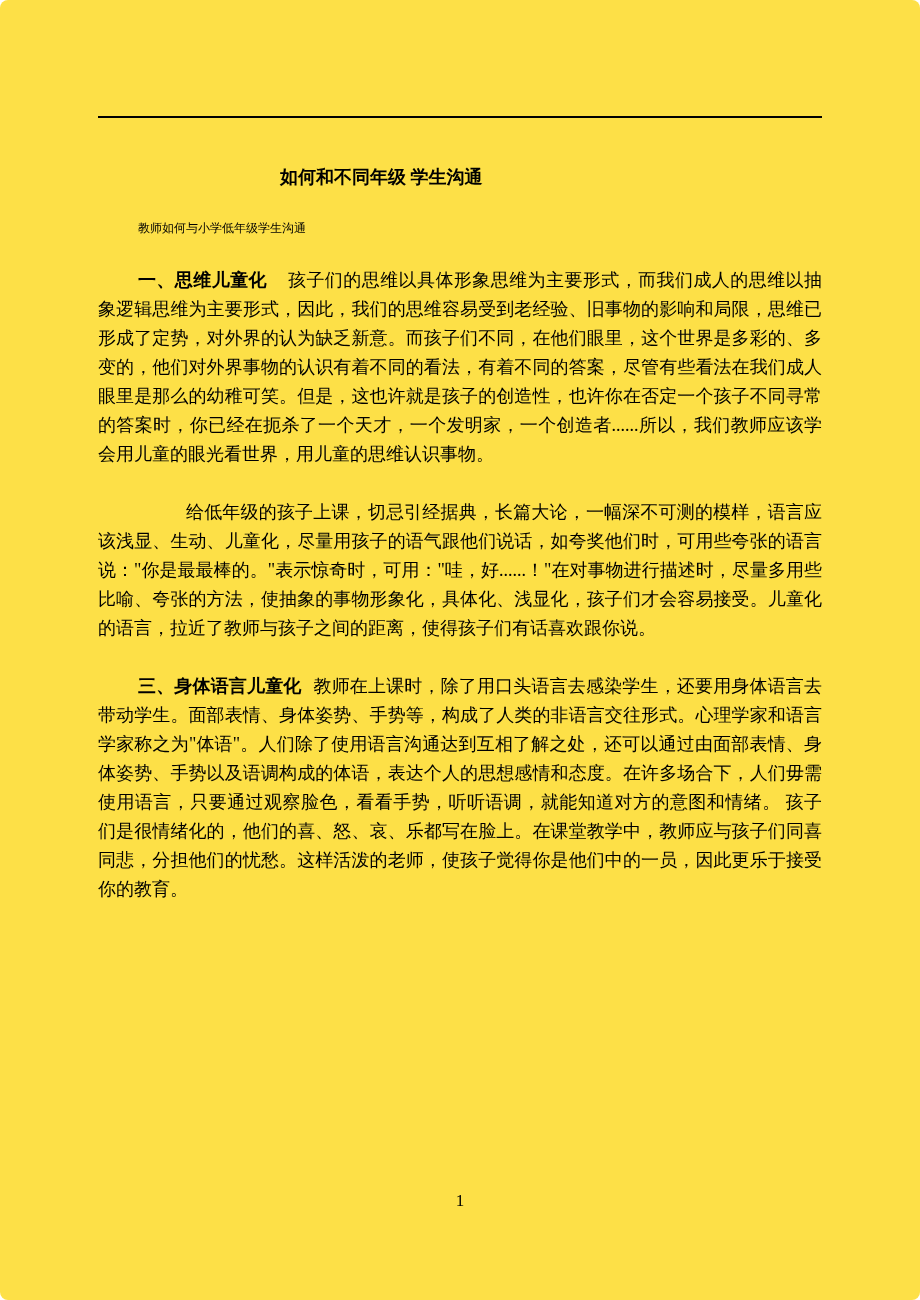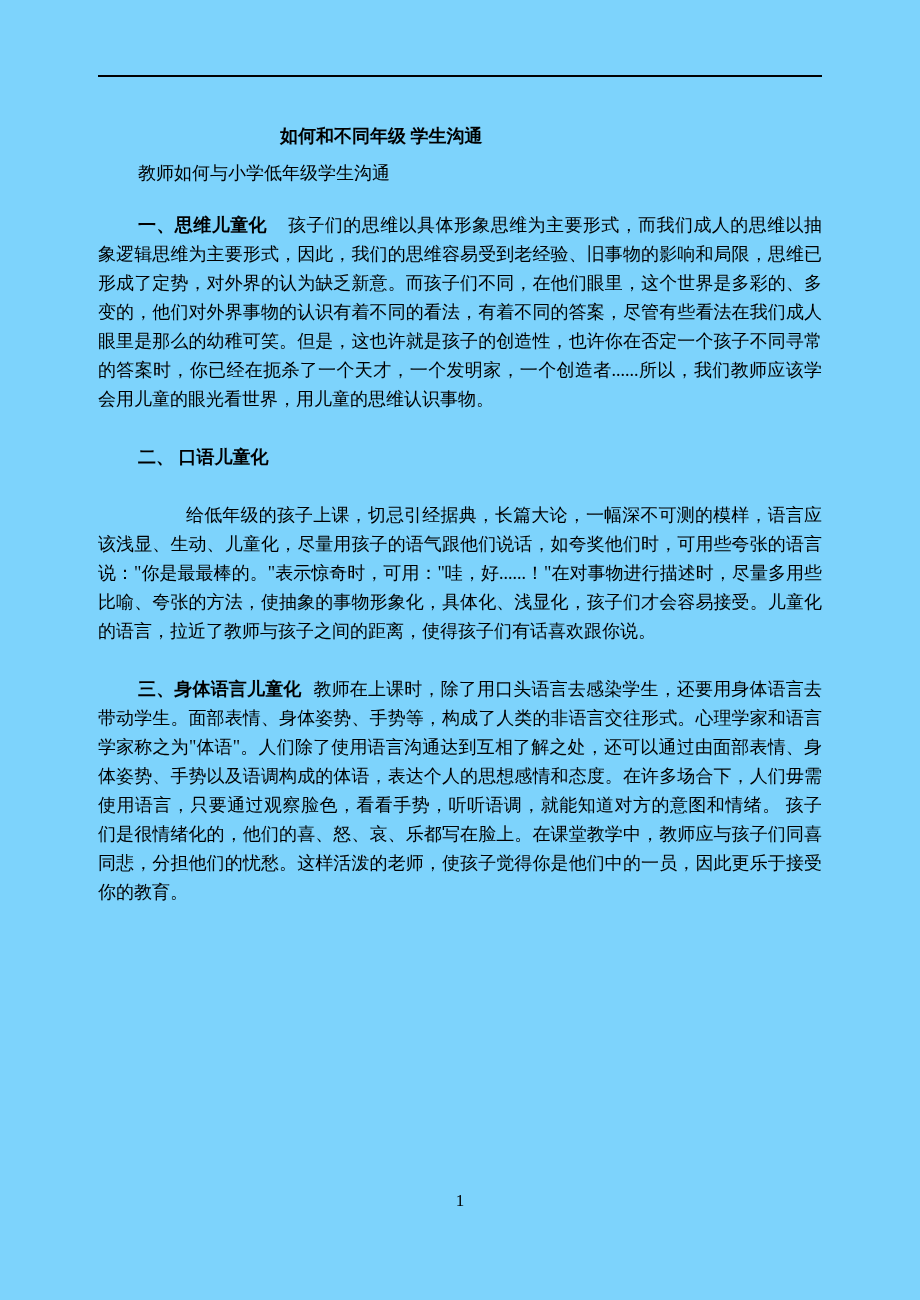--- a/index.html
+++ b/index.html
@@ -8,39 +8,40 @@
       width: 920px;
       height: 1300px;
       overflow: hidden;
       font-family: "Liberation Serif", "DejaVu Serif", serif;
       color: #000000;
     }
     .page {
       position: relative;
       width: 920px;
       height: 1300px;
-      padding: 75px 98px 0 98px;
-      background: #7dd3fc;
+      padding: 116px 98px 0 98px;
+      background: #fde047;
+      border-radius: 8px;
     }
     .header-rule {
       border-top: 2px solid #000000;
       height: 0;
       width: 100%;
     }
     .doc-title {
       margin-top: 45px;
       font-size: 18px;
       font-weight: bold;
       line-height: 29px;
       text-indent: 182px;
       white-space: pre-wrap;
     }
     .doc-subtitle {
-      margin-top: 8px;
-      font-size: 18px;
+      margin-top: 22px;
+      font-size: 12px;
       line-height: 29px;
       text-indent: 40px;
     }
     .para {
       font-size: 18px;
       line-height: 29px;
       text-align: justify;
       margin-top: 29px;
       white-space: pre-wrap;
     }
@@ -66,21 +67,20 @@
 <div class="page">
 
   <div class="header-rule"></div>
 
   <div class="doc-title">如何和不同年级 学生沟通</div>
 
   <p class="doc-subtitle">教师如何与小学低年级学生沟通</p>
 
   <p class="para indent first"><span class="heading wide-gap">一、思维儿童化</span><span>孩子们的思维以具体形象思维为主要形式，而我们成人的思维以抽象逻辑思维为主要形式，因此，我们的思维容易受到老经验、旧事物的影响和局限，思维已形成了定势，对外界的认为缺乏新意。而孩子们不同，在他们眼里，这个世界是多彩的、多变的，他们对外界事物的认识有着不同的看法，有着不同的答案，尽管有些看法在我们成人眼里是那么的幼稚可笑。但是，这也许就是孩子的创造性，也许你在否定一个孩子不同寻常的答案时，你已经在扼杀了一个天才，一个发明家，一个创造者......所以，我们教师应该学会用儿童的眼光看世界，用儿童的思维认识事物。</span></p>
 
-  <p class="para indent"><span class="heading">二、 口语儿童化</span></p>
 
   <p class="para deep-indent"><span>给低年级的孩子上课，切忌引经据典，长篇大论，一幅深不可测的模样，语言应该浅显、生动、儿童化，尽量用孩子的语气跟他们说话，如夸奖他们时，可用些夸张的语言说："你是最最棒的。"表示惊奇时，可用："哇，好......！"在对事物进行描述时，尽量多用些比喻、夸张的方法，使抽象的事物形象化，具体化、浅显化，孩子们才会容易接受。儿童化的语言，拉近了教师与孩子之间的距离，使得孩子们有话喜欢跟你说。</span></p>
 
   <p class="para indent"><span class="heading gap">三、身体语言儿童化</span><span>教师在上课时，除了用口头语言去感染学生，还要用身体语言去带动学生。面部表情、身体姿势、手势等，构成了人类的非语言交往形式。心理学家和语言学家称之为"体语"。人们除了使用语言沟通达到互相了解之处，还可以通过由面部表情、身体姿势、手势以及语调构成的体语，表达个人的思想感情和态度。在许多场合下，人们毋需使用语言，只要通过观察脸色，看看手势，听听语调，就能知道对方的意图和情绪。 孩子们是很情绪化的，他们的喜、怒、哀、乐都写在脸上。在课堂教学中，教师应与孩子们同喜同悲，分担他们的忧愁。这样活泼的老师，使孩子觉得你是他们中的一员，因此更乐于接受你的教育。</span></p>
 
 
   <div class="page-number">1</div>
 
 </div>
 

